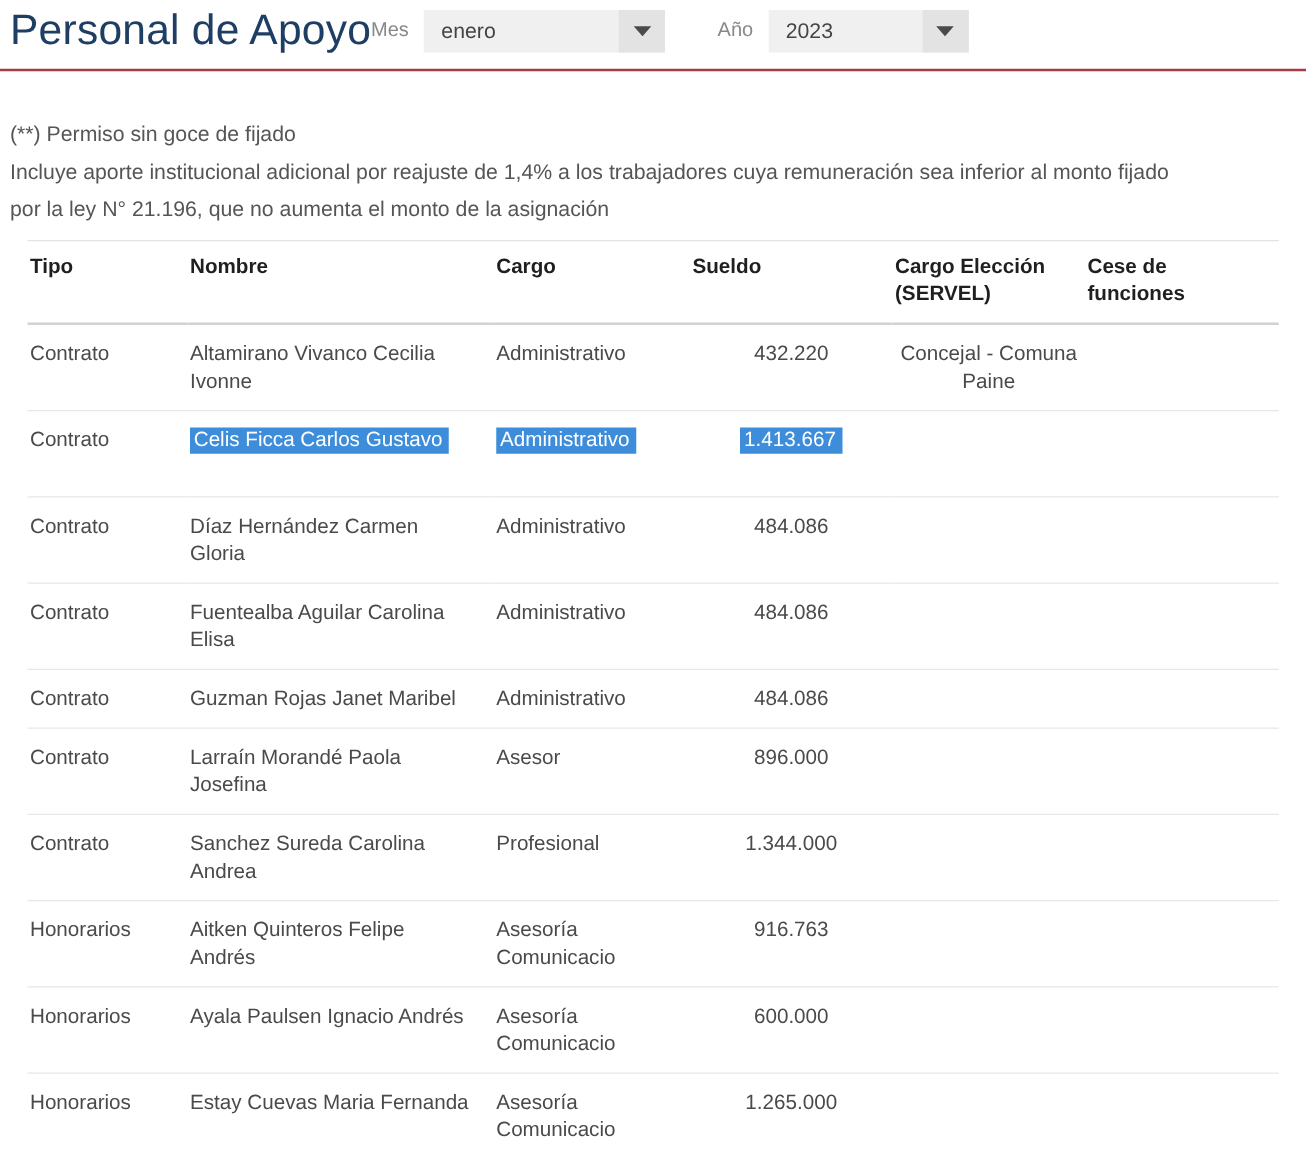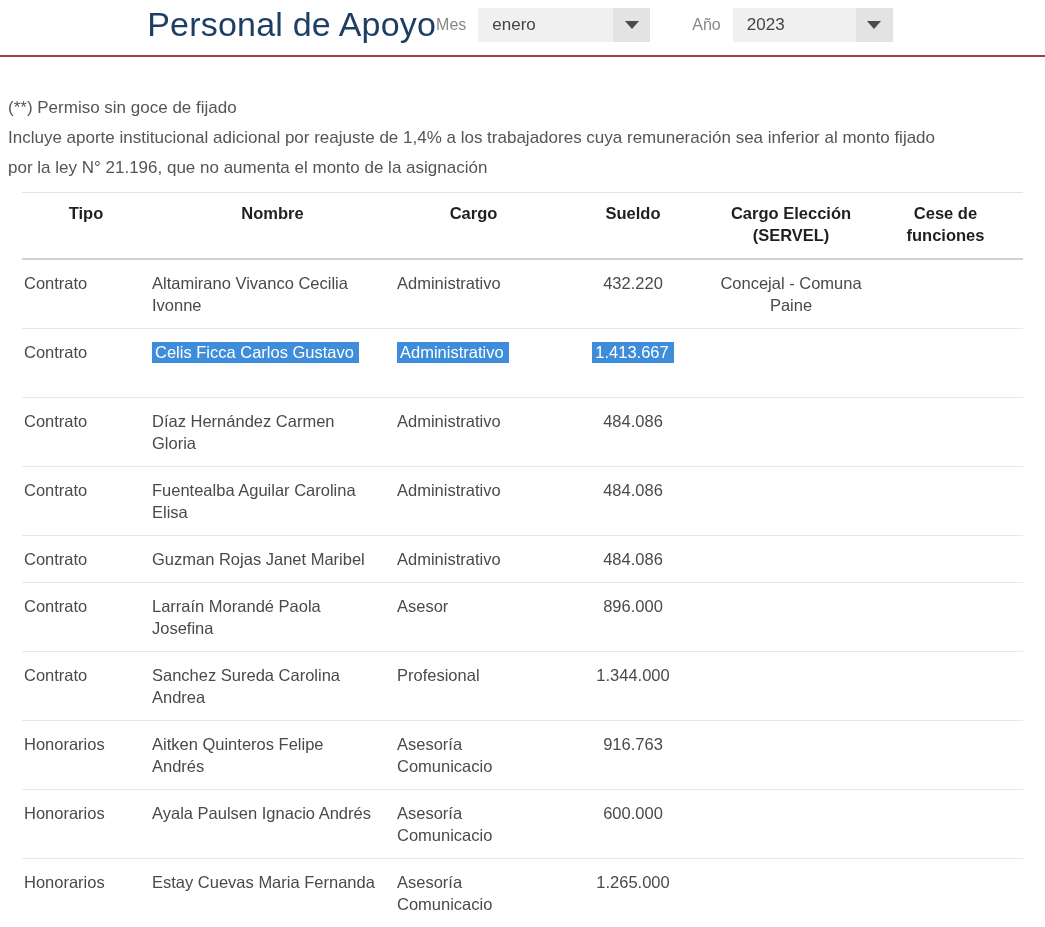--- a/index.html
+++ b/index.html
@@ -12,21 +12,21 @@
     background: #ffffff;
     font-family: "Liberation Sans", sans-serif;
   }
 
   
   .topbar {
     width: 100%;
     height: 57px;
     border-bottom: 2px solid #a23d45;
     display: flex;
-    justify-content: center;
+    justify-content: flex-start;
     align-items: flex-start;
   }
   .page-title {
     margin: 7px 0 0 8px;
     font-size: 34px;
     font-weight: 400;
     color: #1e3e63;
     letter-spacing: 0.2px;
     line-height: 1;
   }
@@ -42,21 +42,21 @@
     margin-right: 12px;
   }
   .ano-group { margin-left: 42px; }
   .selectbox {
     display: flex;
     align-items: stretch;
     height: 34px;
     background: #f0f0f0;
     cursor: pointer;
   }
-  .sel-mes { width: 172px; }
+  .sel-mes { width: 193px; }
   .sel-ano { width: 160px; }
   .selectbox .val {
     flex: 1;
     display: flex;
     align-items: center;
     padding-left: 14px;
     font-size: 17px;
     color: #444444;
   }
   .selectbox .arrow {
@@ -90,21 +90,21 @@
     border-collapse: collapse;
     table-layout: fixed;
     width: 1001px;
     margin: 9px 0 0 22px;
     border-top: 1px solid #e3e3e3;
   }
   table.data th {
     font-size: 16.5px;
     font-weight: 700;
     color: #1f1f1f;
-    text-align: center;
+    text-align: left;
     vertical-align: top;
     padding: 9px 2px 12px 2px;
     line-height: 22px;
     white-space: pre;
     margin-top: 18px;
   }
   table.data thead tr { border-bottom: 2px solid #d2d2d2; }
   table.data td {
     font-size: 16.5px;
     color: #4a4a4a;

